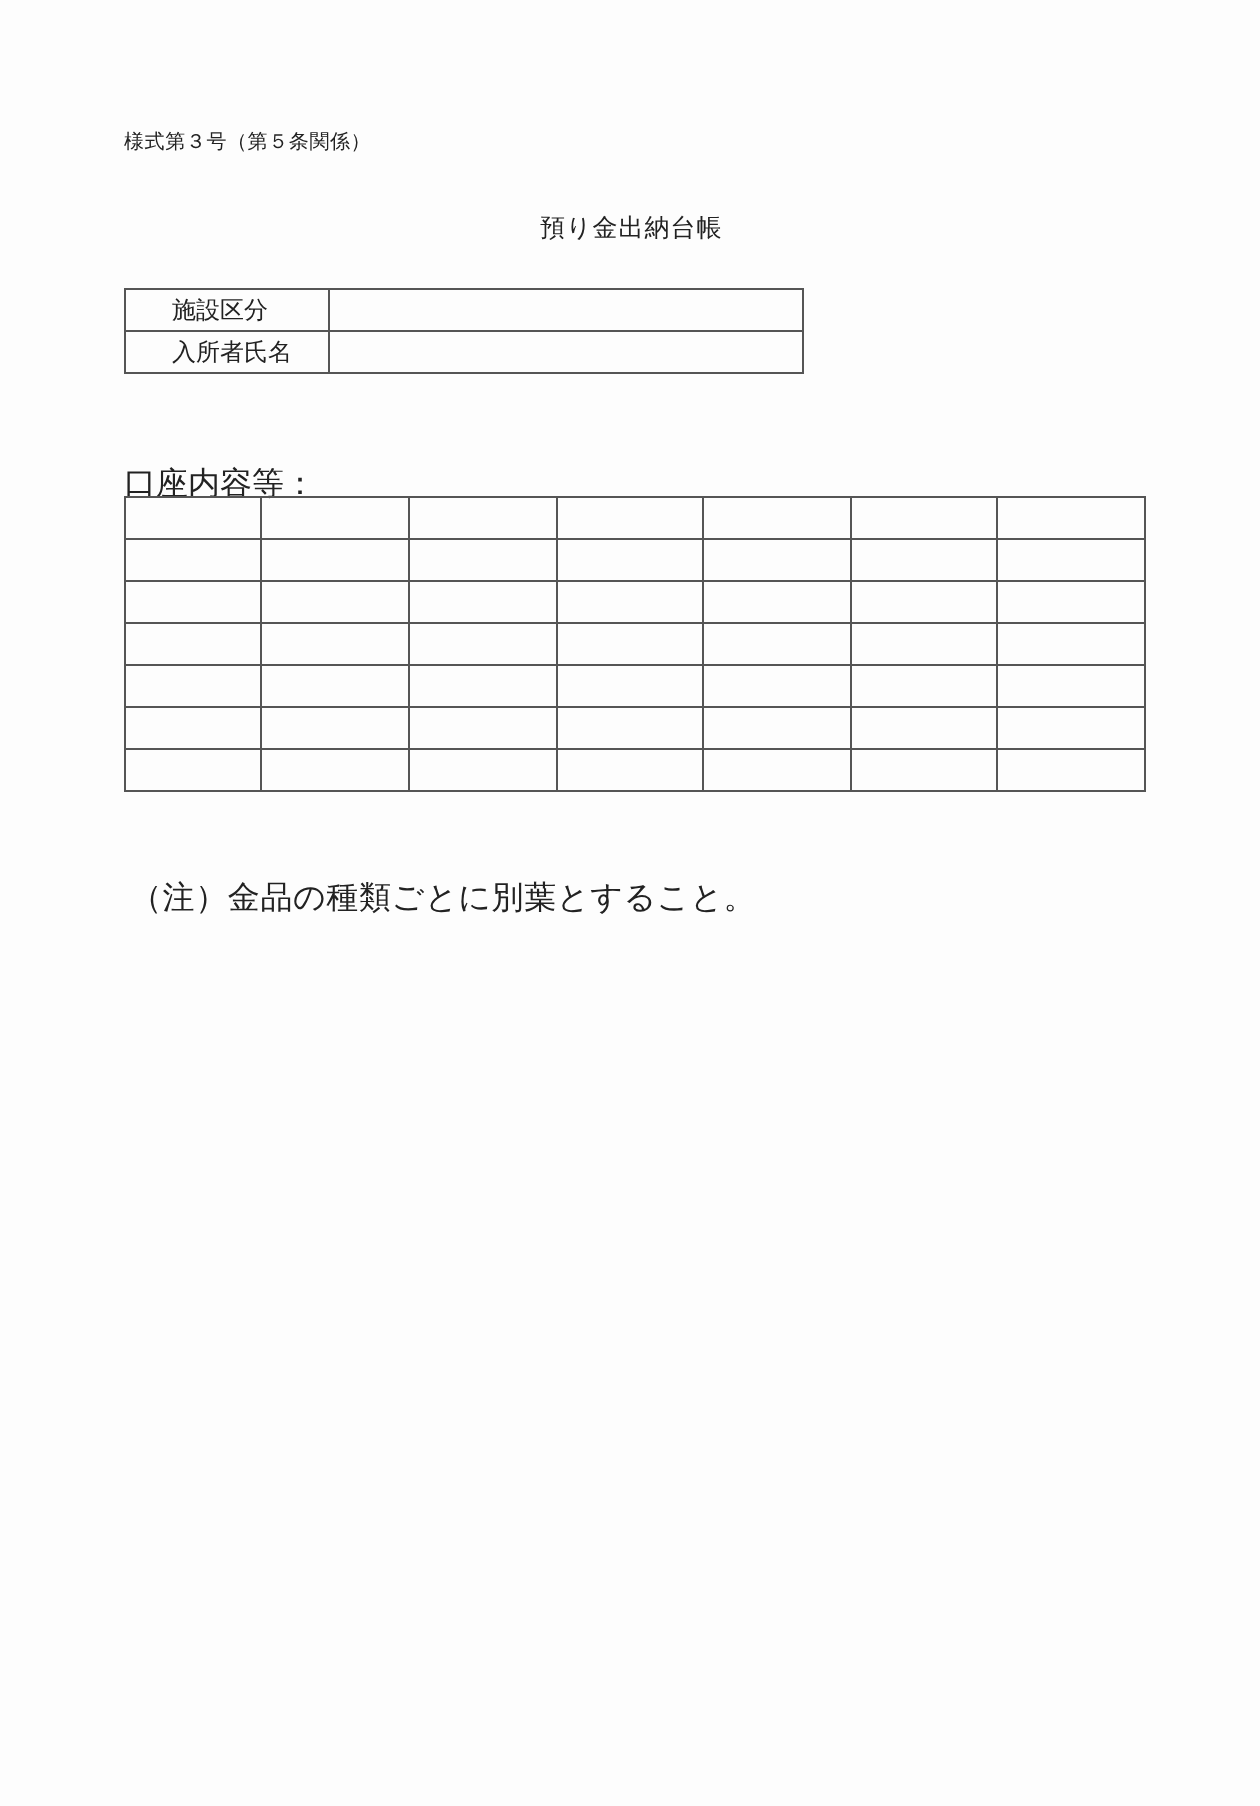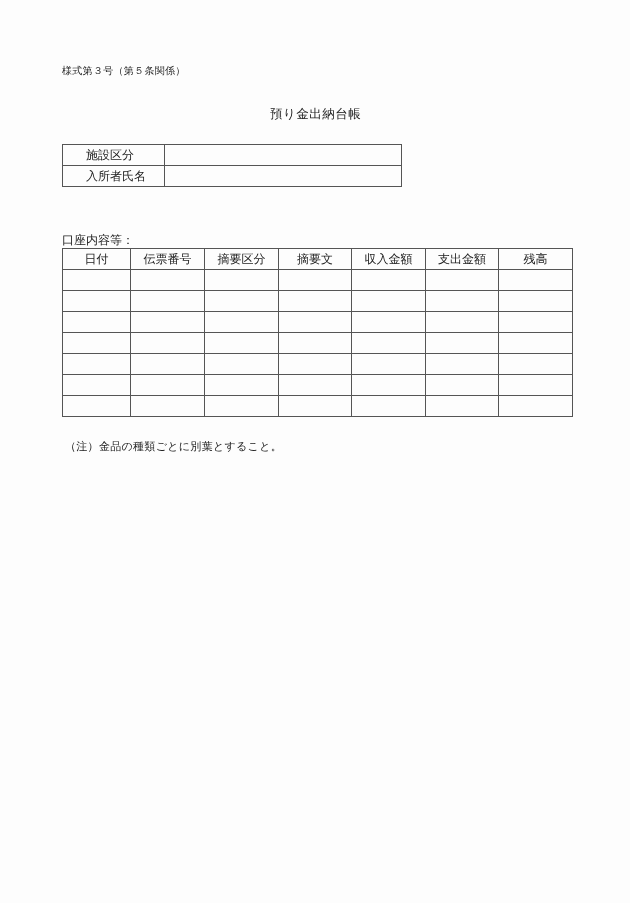--- a/index.html
+++ b/index.html
@@ -7,24 +7,24 @@
          font-family:"DejaVu Serif","Liberation Serif",serif; color:#222; }
   .abs { position:absolute; }
   .form-no { left:62px; top:64px; font-size:10px; letter-spacing:0.3px; }
   .title { left:270px; top:106px; font-size:12.5px; letter-spacing:0.5px; }
   table { border-collapse:collapse; table-layout:fixed; }
   td, th { border:1px solid #555; padding:0; font-weight:normal; font-size:12px; height:20px; line-height:20px; }
   .info { left:62px; top:144px; width:340px; }
   .info td.label { width:78px; padding-left:23px; text-align:left; }
   .period { display:flex; padding-left:30px; }
   .period span { display:inline-block; }
-  .account-label { left:62px; top:232px; font-size:12px; }
+  .account-label { left:62px; top:232px; font-size:16px; }
   .ledger { left:62px; top:248px; width:510px; }
   .ledger th { text-align:center; }
-  .note { left:65px; top:439px; font-size:11px; letter-spacing:0.3px; }
+  .note { left:65px; top:439px; font-size:16px; letter-spacing:0.3px; }
 </style>
 </head>
 <body>
 
 <div class="abs form-no">様式第３号（第５条関係）</div>
 <div class="abs title">預り金出納台帳</div>
 
 <table class="abs info">
   <tbody>
       <tr>
@@ -44,29 +44,20 @@
   <colgroup>
     <col style="width:68px">
       <col style="width:74px">
       <col style="width:74px">
       <col style="width:73px">
       <col style="width:74px">
       <col style="width:73px">
       <col style="width:74px">
   </colgroup>
   <tbody>
-      <tr>
-    <th>日付</th>
-    <th>伝票番号</th>
-    <th>摘要区分</th>
-    <th>摘要文</th>
-    <th>収入金額</th>
-    <th>支出金額</th>
-    <th>残高</th>
-  </tr>
   <tr>
         <td></td>
         <td></td>
         <td></td>
         <td></td>
         <td></td>
         <td></td>
         <td></td>
       </tr>
   <tr>

